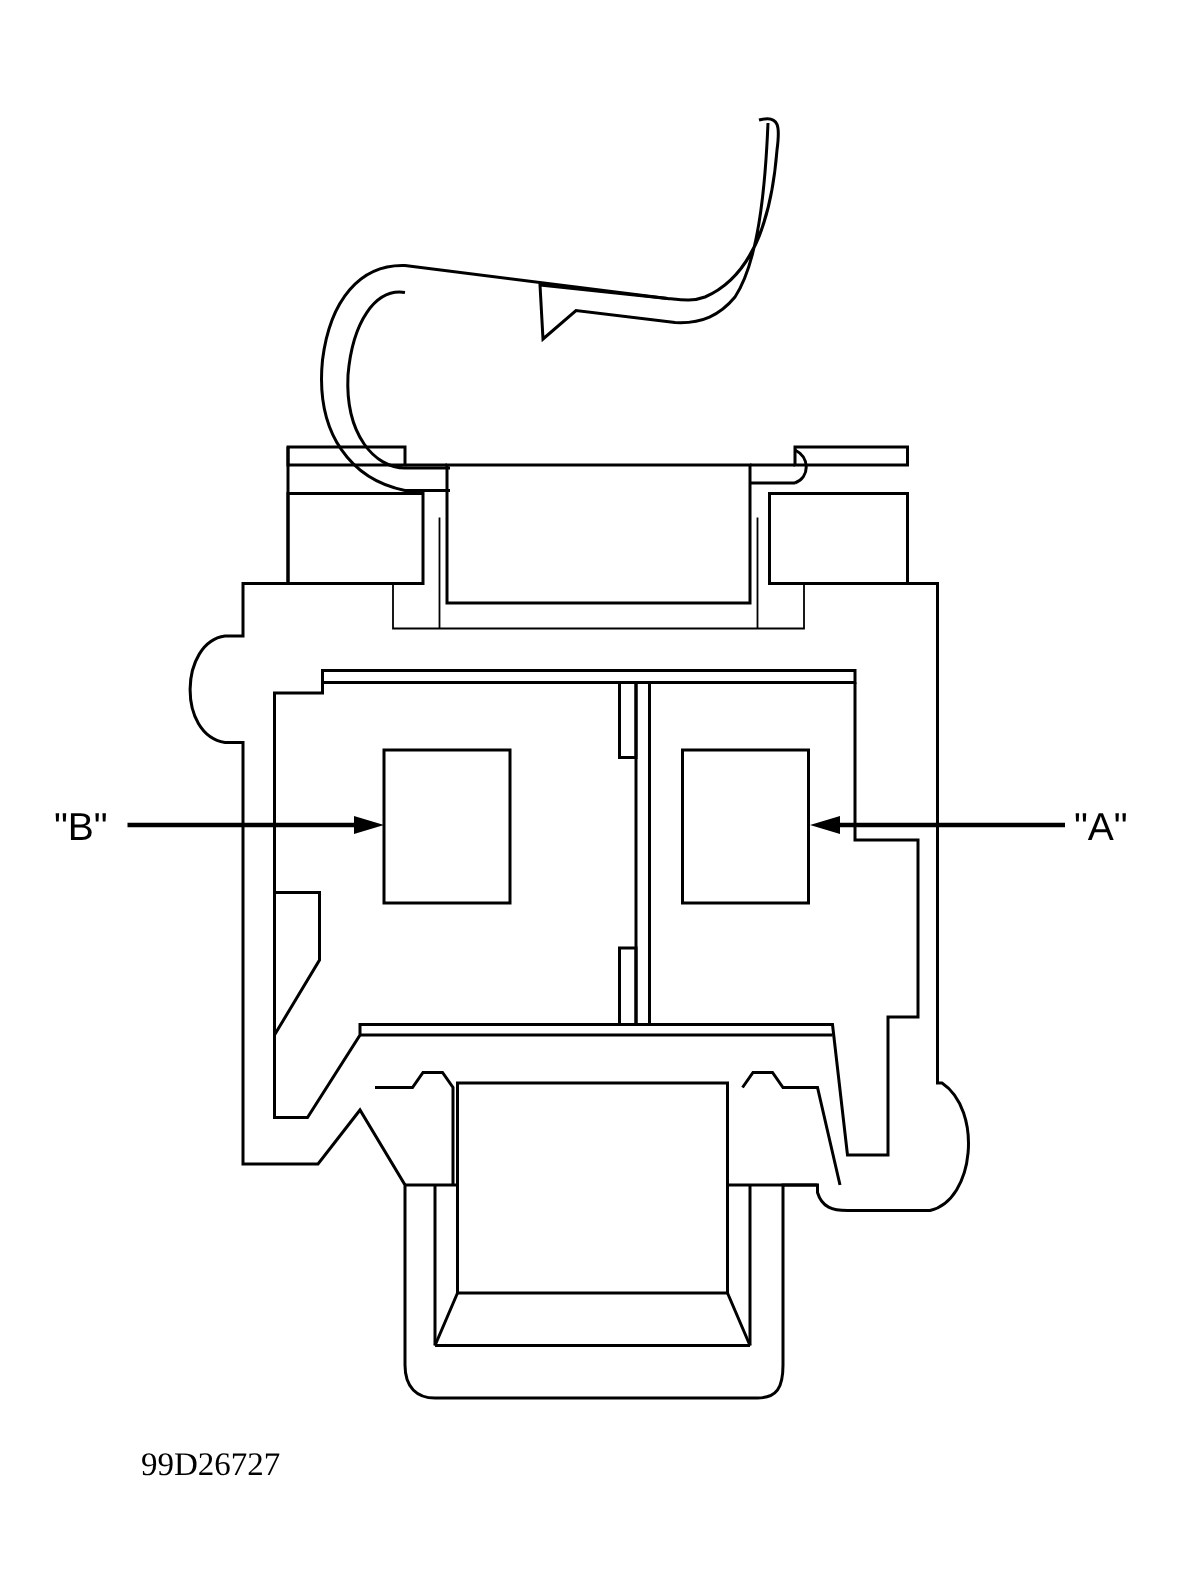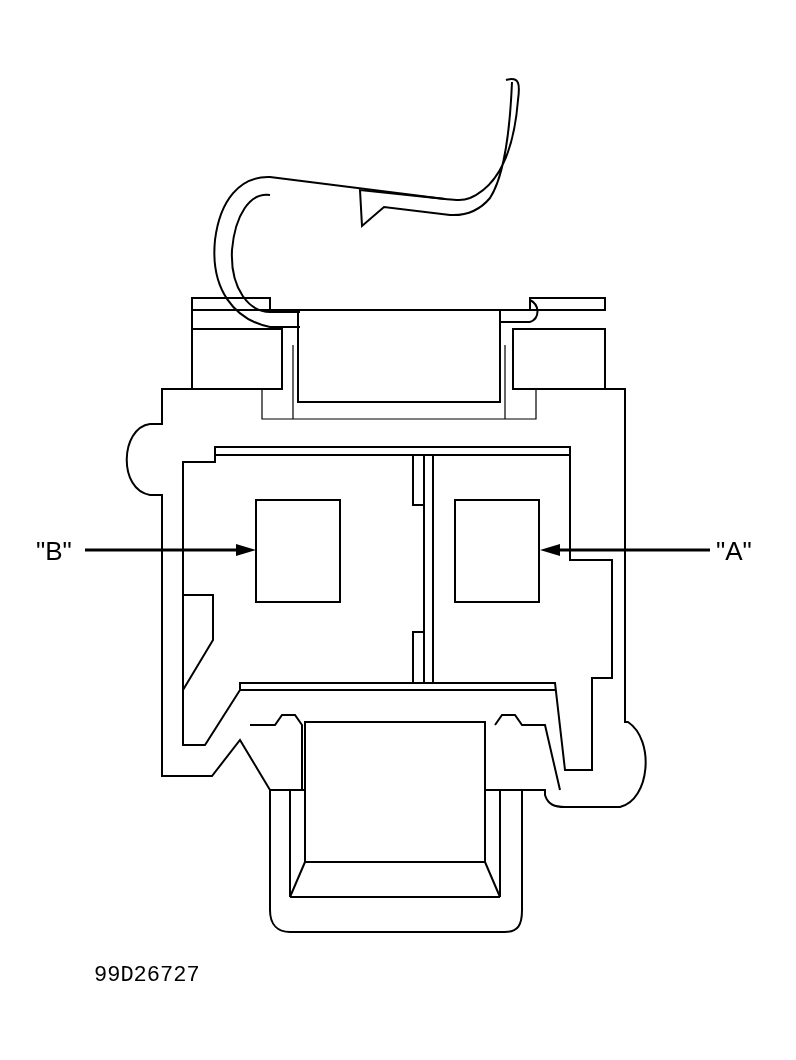--- a/index.html
+++ b/index.html
@@ -1,21 +1,21 @@
 <!DOCTYPE html>
 <html><head>
 <meta charset="utf-8">
 <style>
   html, body { margin: 0; padding: 0; background: #ffffff; }
   body { width: 796px; height: 1060px; position: relative; overflow: hidden; }
   #drawing { position: absolute; left: 0; top: 0; width: 796px; height: 1060px; }
   .ln { fill: none; stroke: #000; stroke-width: 2; stroke-linejoin: miter; }
   .thin { fill: none; stroke: #000; stroke-width: 1.2; }
   .lbl { position: absolute; font-family: "Liberation Sans", sans-serif; font-size: 26px; color: #000; line-height: 1; }
-  .code { position: absolute; font-family: Liberation Mono, monospace; font-size: 22px; color: #000; line-height: 1; }
+  .code { position: absolute; font-family: Liberation Serif, serif; font-size: 22px; color: #000; line-height: 1; }
 </style>
 </head>
 <body>
 
 <svg id="drawing" viewBox="0 0 796 1060" xmlns="http://www.w3.org/2000/svg">
 
   <g>
     <path class="ln" d="M506,80 C520,76 520,85 518,100 C514,150 500,185 470,198 C462,201 455,200 445,199 L360,190 L362,226 L384,207 L450,215 C468,216 480,210 490,198 C505,175 510,130 512,82"></path>
     <path class="ln" d="M445,199 L270,177 C240,176 220,200 215,240 C210,290 235,320 270,327 L300,327"></path>
     <path class="ln" d="M270,195 C250,192 235,215 232,250 C230,290 250,312 270,312 L300,312"></path>

